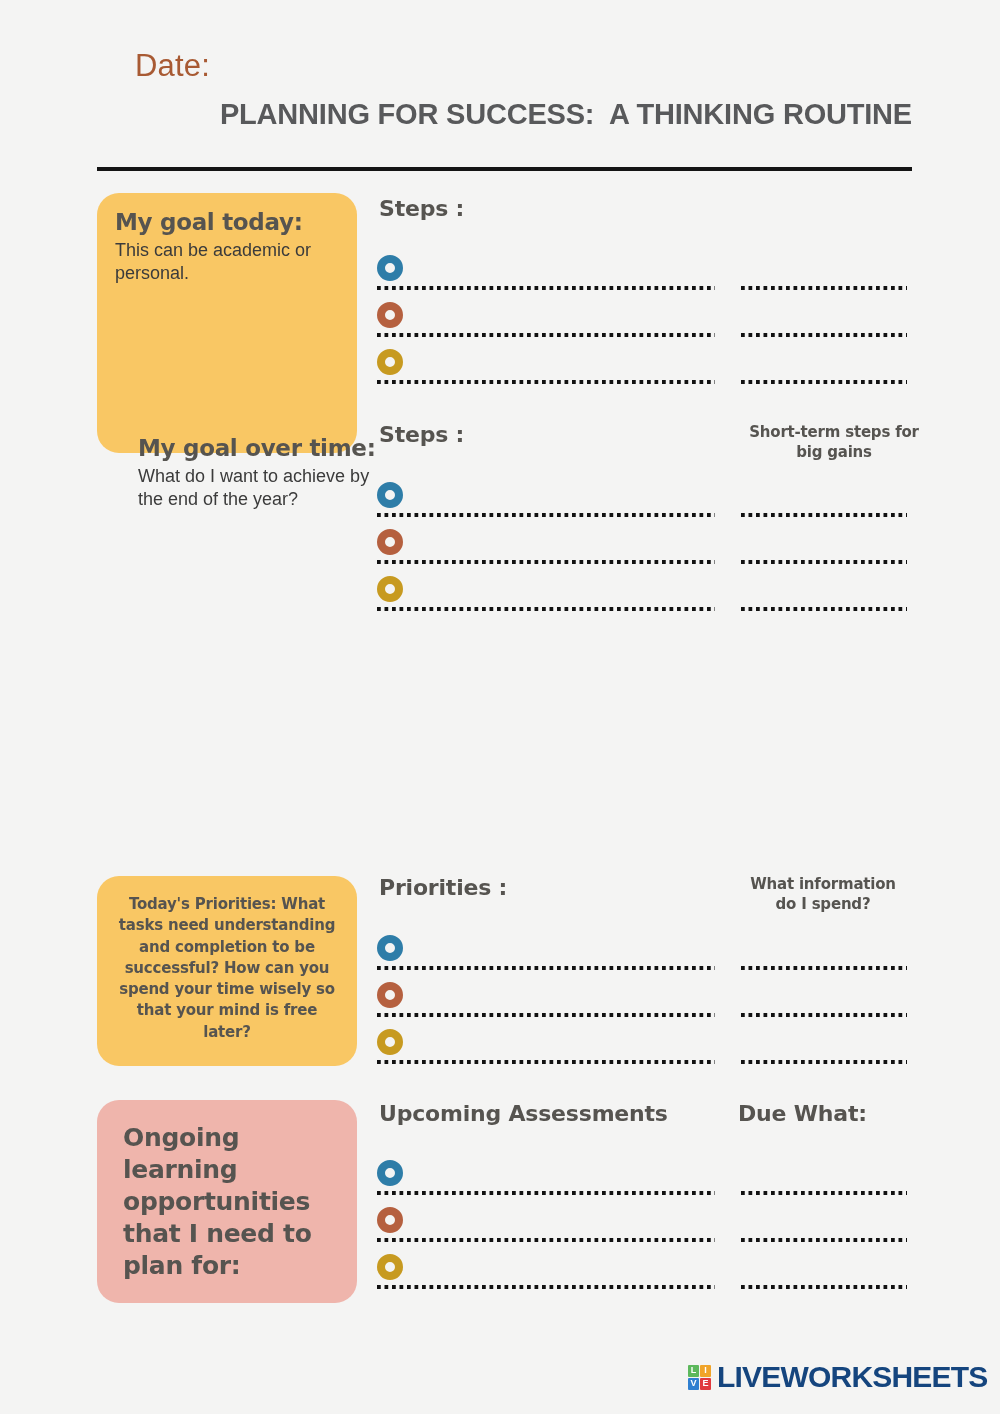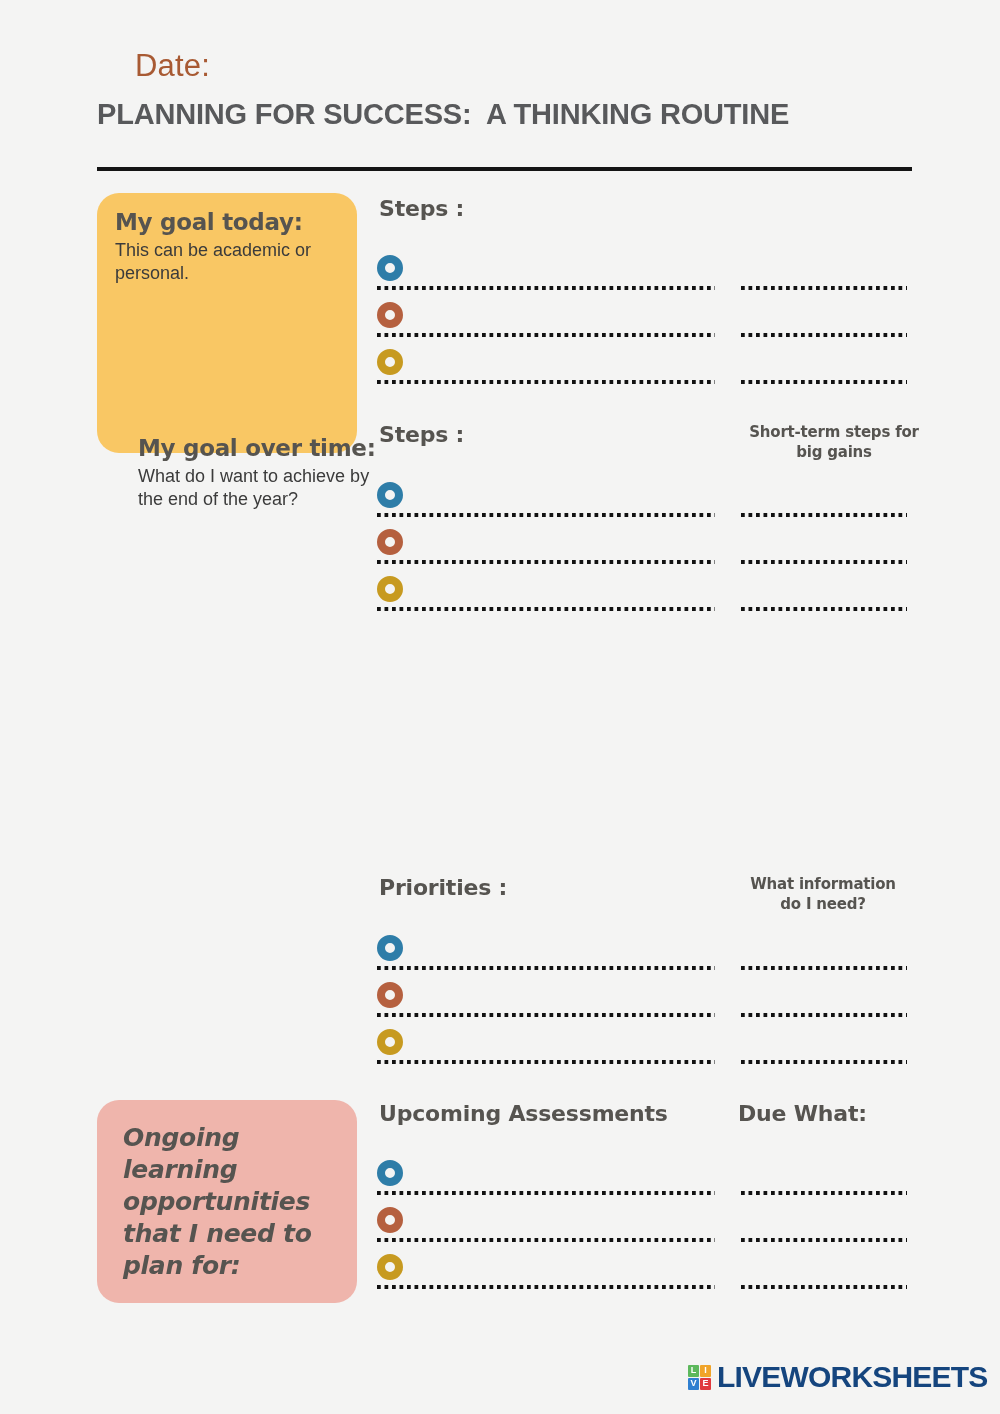--- a/index.html
+++ b/index.html
@@ -37,20 +37,21 @@
     margin-left: 38px;
   }
   .worksheet-title {
     font-family: "Liberation Sans", sans-serif;
     font-size: 29px;
     font-weight: 700;
     color: #58595b;
     letter-spacing: -0.2px;
     margin-top: 14px;
     white-space: pre;
+    text-align: right;
   }
   .header-rule {
     position: absolute;
     left: 97px;
     top: 167px;
     width: 815px;
     height: 4px;
     background: #141414;
   }
 
@@ -253,44 +254,49 @@
       <span class="dotline main"></span>
       <span class="dotline side"></span>
     </div>
     <div class="row">
       <span class="ring gold"></span>
       <span class="dotline main"></span>
       <span class="dotline side"></span>
     </div>
   </div>
 
+  <div class="callout yellow" style="left:97px; top:876px; width:260px; height:190px;">
+    <div class="callout-inner" style="padding:18px 16px;">
+      <div class="callout-body-centered">Today's Priorities: What tasks need understanding and completion to be successful? How can you spend your time wisely so that your mind is free later?</div>
+    </div>
+  </div>
 
   <div class="col-head left" style="left:379px; top:875px; width:130px;">Priorities :</div>
-  <div class="col-head right" style="left:738px; top:875px; width:170px;">What information do I need?</div>
+  <div class="col-head right" style="left:738px; top:875px; width:170px;">What information do I spend?</div>
 
   <div class="rows" style="left:377px; top:935px;">
     <div class="row">
       <span class="ring blue"></span>
       <span class="dotline main"></span>
       <span class="dotline side"></span>
     </div>
     <div class="row">
       <span class="ring rust"></span>
       <span class="dotline main"></span>
       <span class="dotline side"></span>
     </div>
     <div class="row">
       <span class="ring gold"></span>
       <span class="dotline main"></span>
       <span class="dotline side"></span>
     </div>
   </div>
 
   <div class="callout pink" style="left:97px; top:1100px; width:260px; height:203px;">
-    <div class="callout-inner" style="padding:22px 5px 14px 26px;font-style:italic;">
+    <div class="callout-inner" style="padding:22px 5px 14px 26px;">
       <div class="callout-title" style="font-size:25px; line-height:1.28;">Ongoing learning opportunities that I need to plan for:</div>
     </div>
   </div>
 
   <div class="col-head left" style="left:379px; top:1101px; width:340px;">Upcoming Assessments</div>
   <div class="col-head left" style="left:738px; top:1101px; width:200px;">Due What:</div>
 
   <div class="rows" style="left:377px; top:1160px;">
     <div class="row">
       <span class="ring blue"></span>

